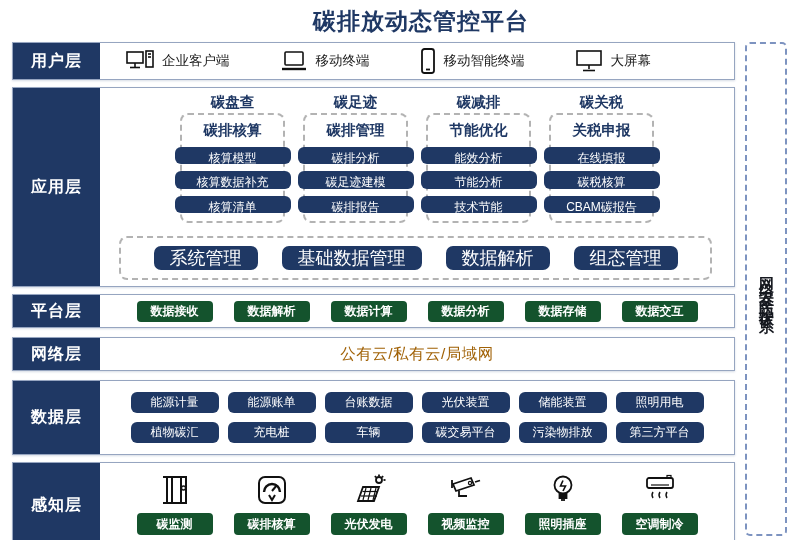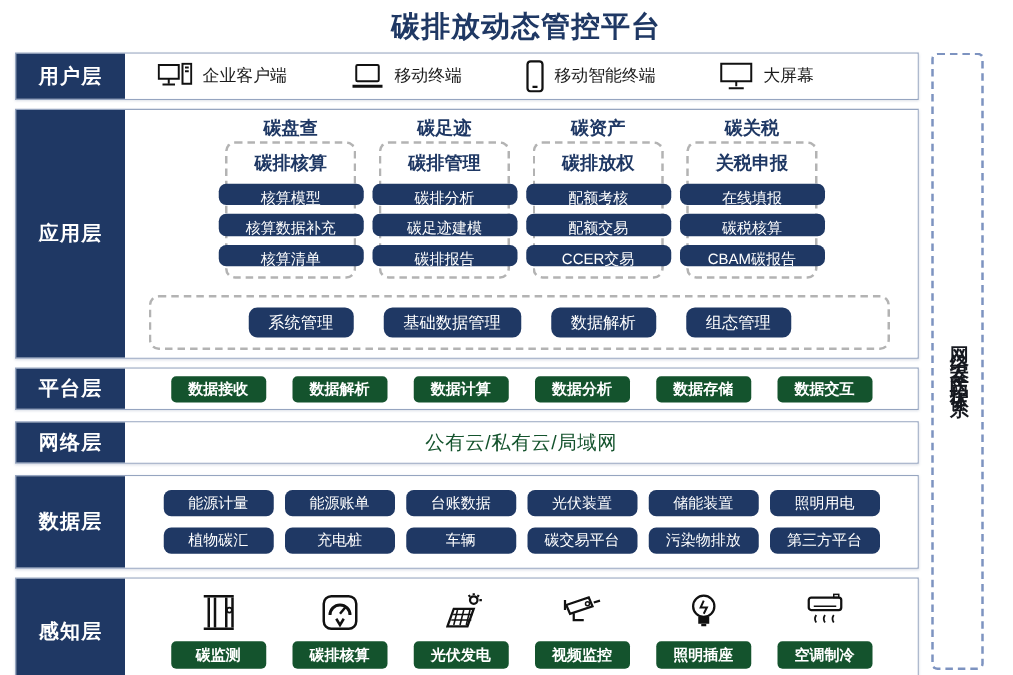--- a/index.html
+++ b/index.html
@@ -40,32 +40,32 @@
   }
   .app-group { font-size:14.5px; font-weight:bold; color:#1F3864; }
   .btn-navy {
     background:#1F3864; color:#fff; font-size:12px; line-height:22px; height:22px;
     border-radius:6px; text-align:center; width:116px; white-space:nowrap; overflow:hidden;
   }
   .common-box {
     margin:13px 22px 0 19px; height:44px; border:2px dashed #b3b3b3; border-radius:8px;
     display:flex; align-items:center; justify-content:center; gap:24px;
   }
-  .common-box .btn-navy { width:auto; padding:0 16px; height:24px; line-height:24px; border-radius:7px; font-size:13px; }
+  .common-box .btn-navy { width:auto; padding:0 16px; height:24px; line-height:24px; border-radius:7px; font-size:18px; }
 
   
   .plat-row { height:100%; display:flex; align-items:center; justify-content:center; gap:21px; }
   .btn-yellow {
     background:#14532d; color:#fff; font-size:12px; font-weight:bold; height:21px; line-height:21px;
     width:76px; text-align:center; border-radius:4px; white-space:nowrap;
   }
 
   
   .net-row { height:100%; display:flex; align-items:center; justify-content:center;
-    font-size:15.5px; color:#14532d; letter-spacing:.5px; }
+    font-size:15.5px; color:#a16207; letter-spacing:.5px; }
 
   
   .data-rows { height:100%; display:flex; flex-direction:column; justify-content:center; gap:9px; }
   .data-row { display:flex; justify-content:center; gap:9px; }
   .data-row .btn-navy { width:88px; height:21px; line-height:21px; font-size:12px; }
 
   
   .per-row { height:100%; display:flex; justify-content:center; gap:9px; padding-top:8px; }
   .per-item { width:88px; display:flex; flex-direction:column; align-items:center; }
   .per-item .icon { height:38px; display:flex; align-items:center; justify-content:center; }
@@ -164,30 +164,30 @@
         <div class="app-col">
           <div class="app-cat">碳足迹</div>
           <div class="dash-box">
             <div class="app-group">碳排管理</div>
             <div class="btn-navy">碳排分析</div>
             <div class="btn-navy">碳足迹建模</div>
             <div class="btn-navy">碳排报告</div>
           </div>
         </div>
 
+
         <div class="app-col">
-          <div class="app-cat">碳资产</div>
+          <div class="app-cat">碳减排</div>
           <div class="dash-box">
-            <div class="app-group">碳排放权</div>
-            <div class="btn-navy">配额考核</div>
-            <div class="btn-navy">配额交易</div>
-            <div class="btn-navy">CCER交易</div>
+            <div class="app-group">节能优化</div>
+            <div class="btn-navy">能效分析</div>
+            <div class="btn-navy">节能分析</div>
+            <div class="btn-navy">技术节能</div>
           </div>
         </div>
-
 
         <div class="app-col">
           <div class="app-cat">碳关税</div>
           <div class="dash-box">
             <div class="app-group">关税申报</div>
             <div class="btn-navy">在线填报</div>
             <div class="btn-navy">碳税核算</div>
             <div class="btn-navy">CBAM碳报告</div>
           </div>
         </div>

